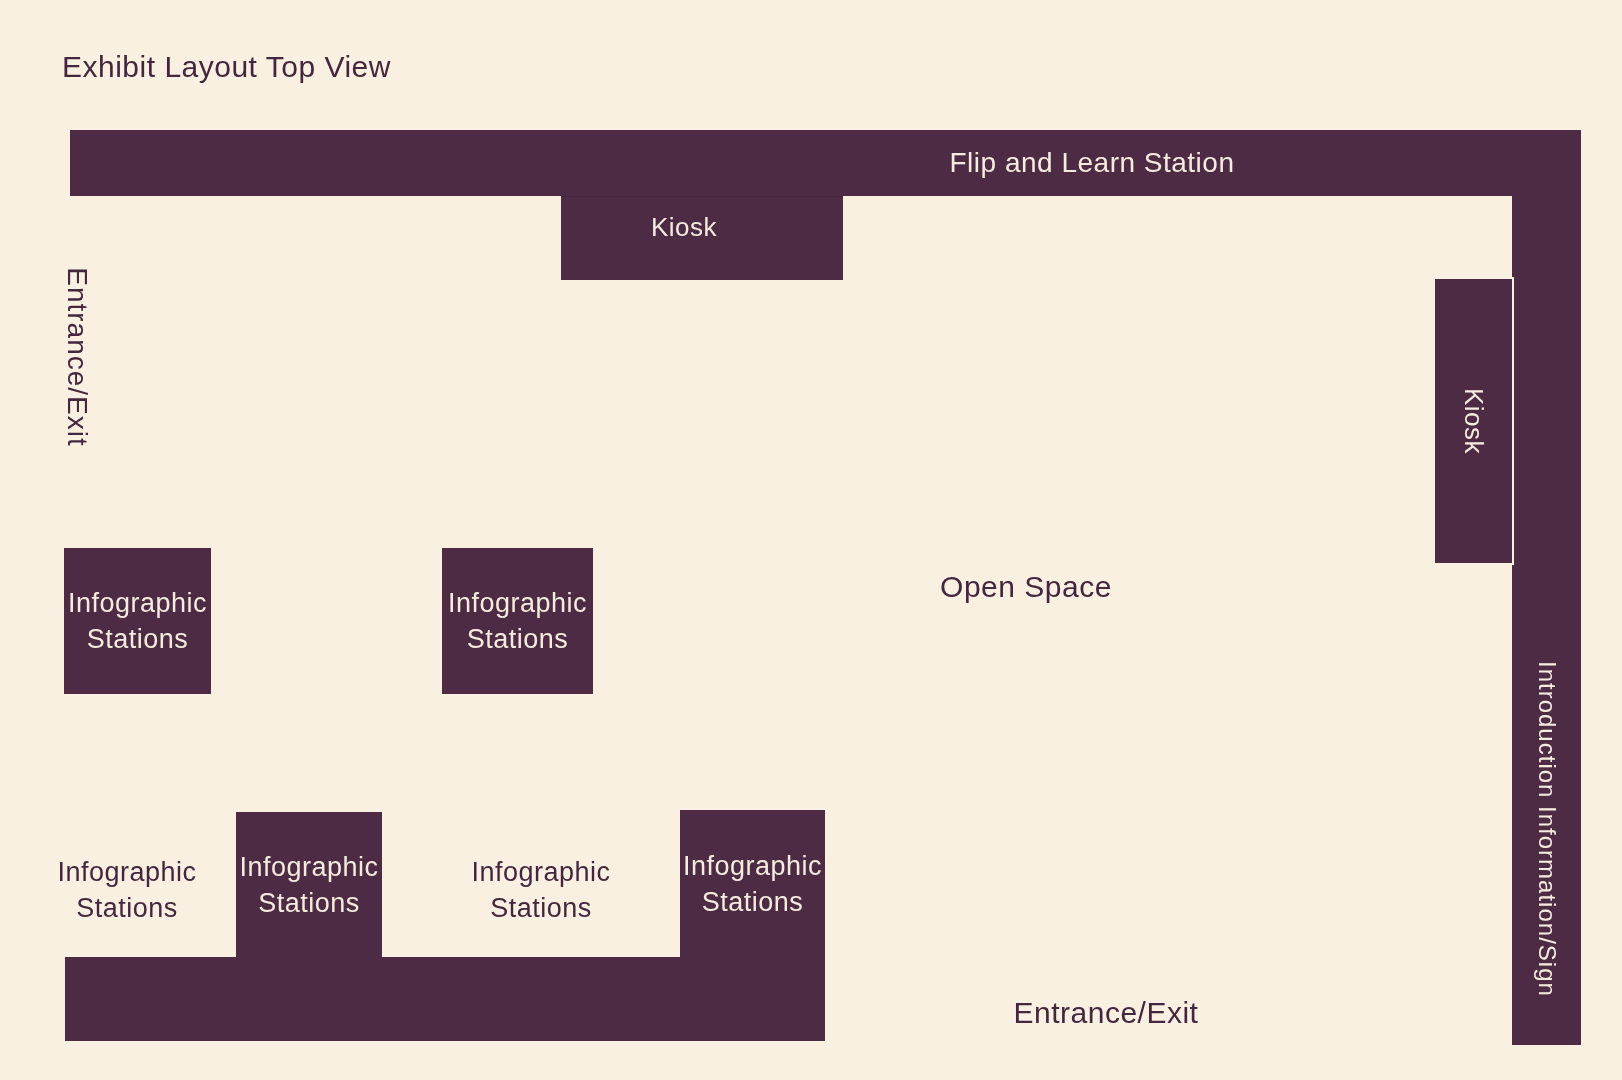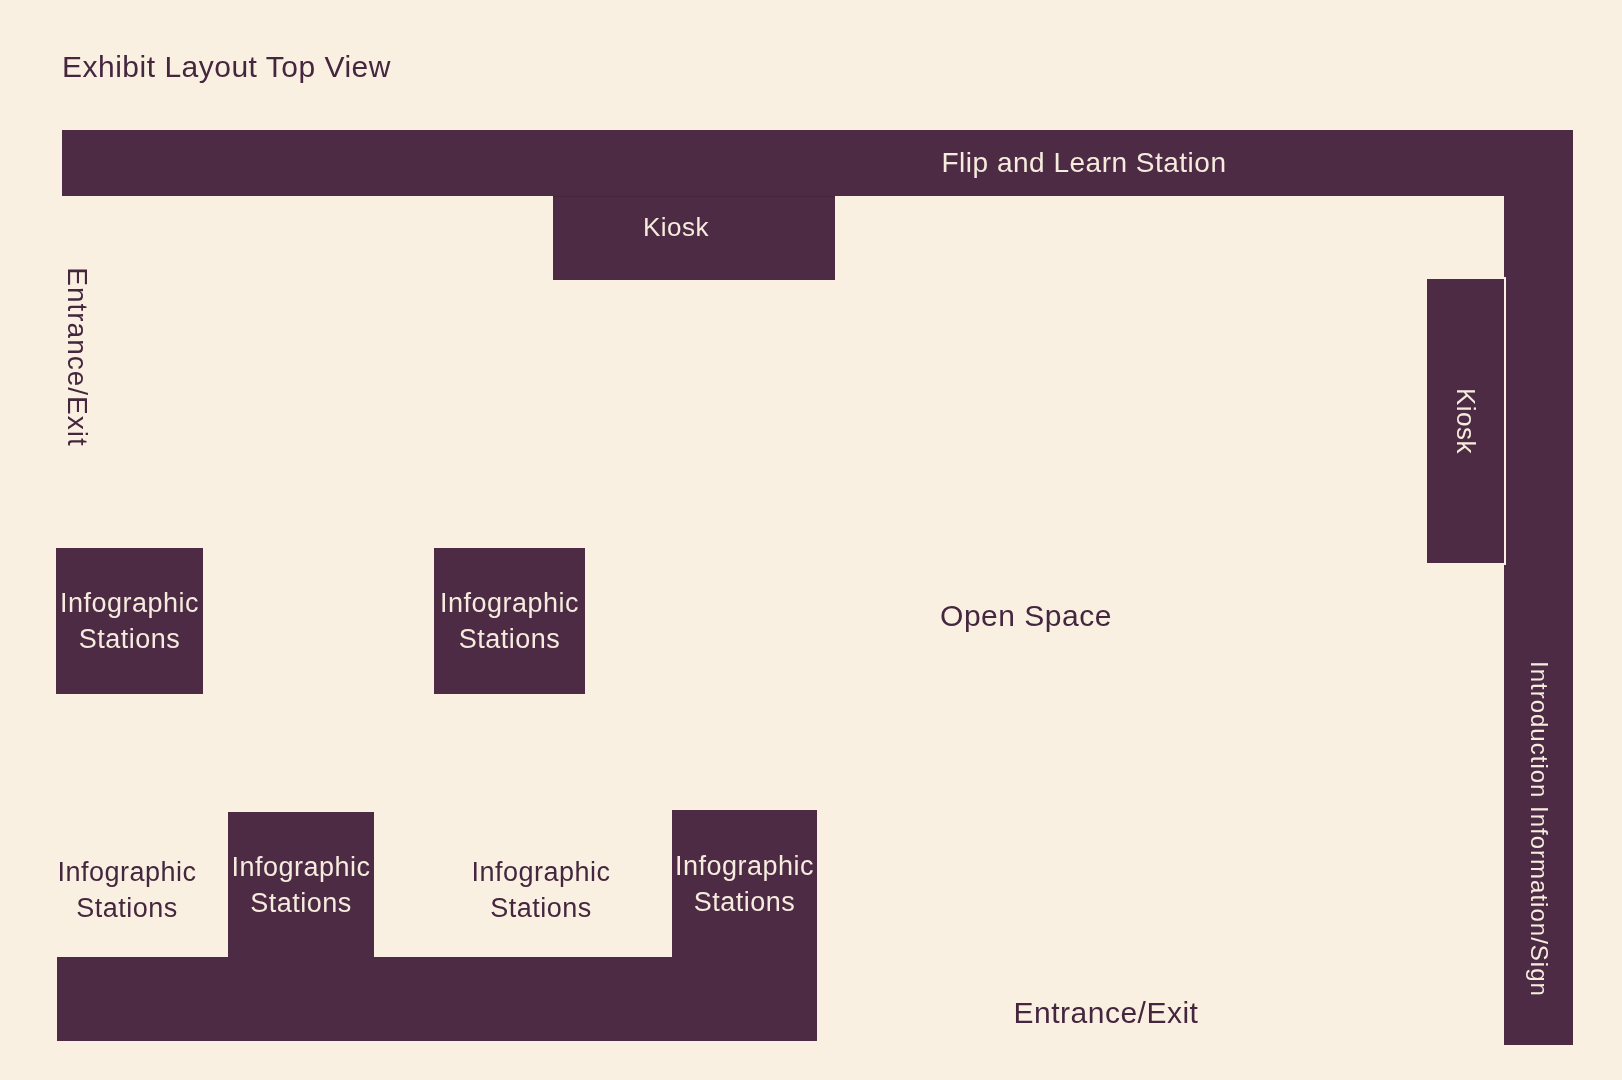--- a/index.html
+++ b/index.html
@@ -10,21 +10,21 @@
   }
   *{margin:0;padding:0;box-sizing:border-box;}
   html,body{width:1622px;height:1080px;}
   body{
     background:var(--bg);
     font-family:"Liberation Sans","DejaVu Sans",sans-serif;
     color:var(--dark-text);
     overflow:hidden;
   }
   .plan{position:relative;width:1622px;height:1080px;text-decoration:underline;}
-  .shape{position:absolute;background:var(--plum);}
+  .shape{position:absolute;background:var(--plum);margin-left:8px;}
 
   .page-title{
     position:absolute;left:62px;top:50px;
     font-size:30px;font-weight:400;letter-spacing:.5px;
     color:var(--dark-text);white-space:nowrap;
   }
 
   
   .top-bar{left:62px;top:130px;width:1443px;height:66px;}
   .top-bar .bar-label{
@@ -76,21 +76,21 @@
   .station-4{left:672px;top:810px;width:145px;height:148px;}
 
   
   .bottom-bar{left:57px;top:957px;width:760px;height:84px;}
 
   
   .free-label{
     position:absolute;transform:translate(-50%,-50%);
     text-align:center;white-space:nowrap;color:var(--dark-text);
   }
-  .open-space{left:1026px;top:616px;font-size:30px;letter-spacing:.5px;text-align:center;}
+  .open-space{left:1026px;top:587px;font-size:30px;letter-spacing:.5px;text-align:center;}
   .entrance-bottom{left:1106px;top:1013px;font-size:30px;letter-spacing:.5px;}
   .entrance-left{
     left:77px;top:357px;
     writing-mode:vertical-rl;
     transform:translate(-50%,-50%);
     font-size:28px;letter-spacing:1px;
   }
   .cream-station{
     font-size:27px;line-height:36px;letter-spacing:.5px;white-space:nowrap;
   }

